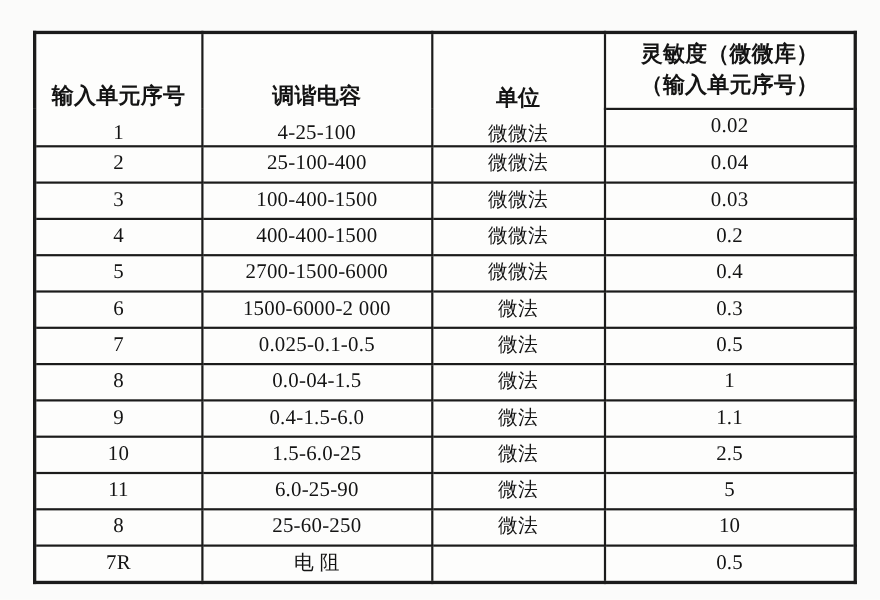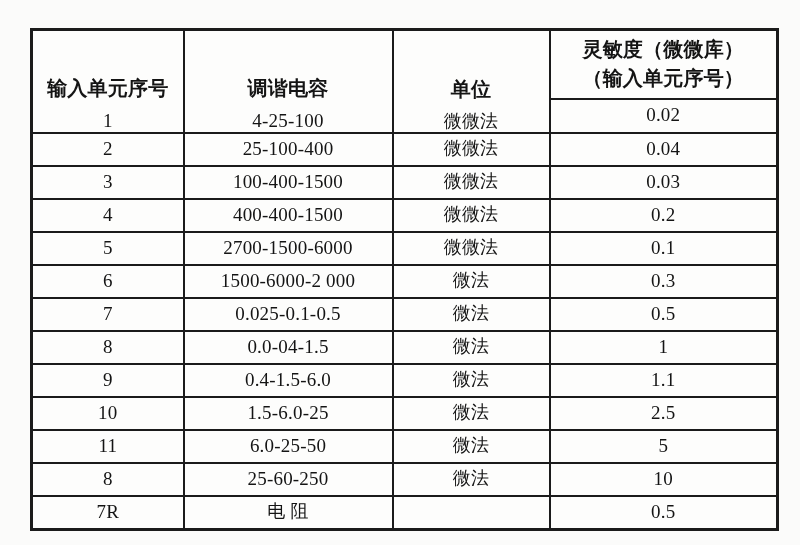--- a/index.html
+++ b/index.html
@@ -129,21 +129,21 @@
         <tr>
           <td>4</td>
           <td>400-400-1500</td>
           <td class="cjk">微微法</td>
           <td>0.2</td>
         </tr>
         <tr>
           <td>5</td>
           <td>2700-1500-6000</td>
           <td class="cjk">微微法</td>
-          <td>0.1</td>
+          <td>0.4</td>
         </tr>
         <tr>
           <td>6</td>
           <td>1500-6000-2 000</td>
           <td class="cjk">微法</td>
           <td>0.3</td>
         </tr>
         <tr>
           <td>7</td>
           <td>0.025-0.1-0.5</td>
@@ -163,21 +163,21 @@
           <td>1.1</td>
         </tr>
         <tr>
           <td>10</td>
           <td>1.5-6.0-25</td>
           <td class="cjk">微法</td>
           <td>2.5</td>
         </tr>
         <tr>
           <td>11</td>
-          <td>6.0-25-50</td>
+          <td>6.0-25-90</td>
           <td class="cjk">微法</td>
           <td>5</td>
         </tr>
         <tr>
           <td>8</td>
           <td>25-60-250</td>
           <td class="cjk">微法</td>
           <td>10</td>
         </tr>
         <tr>

